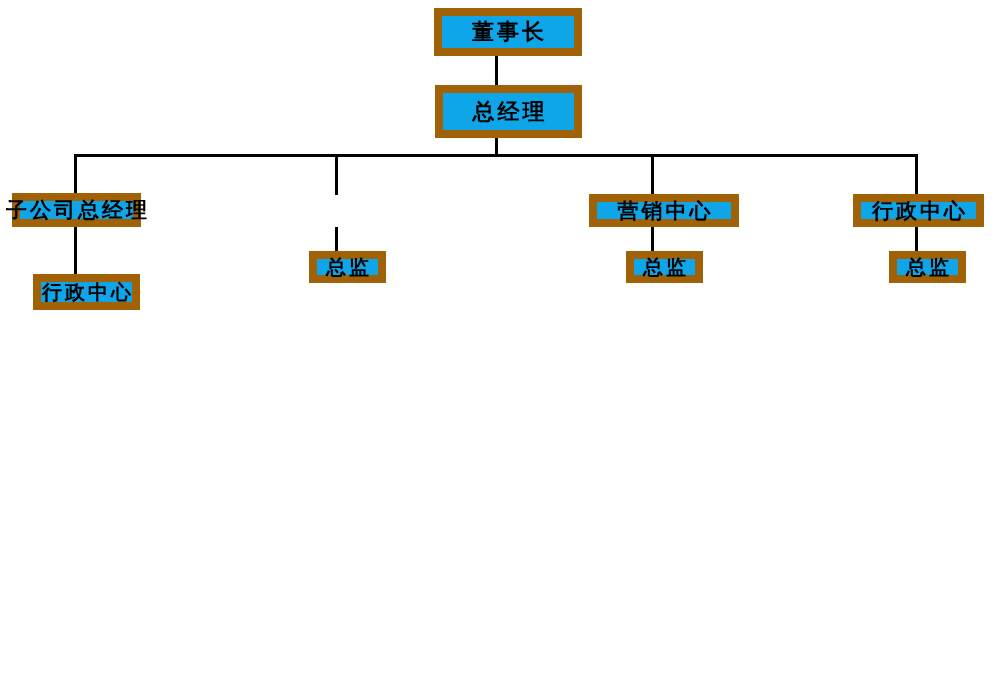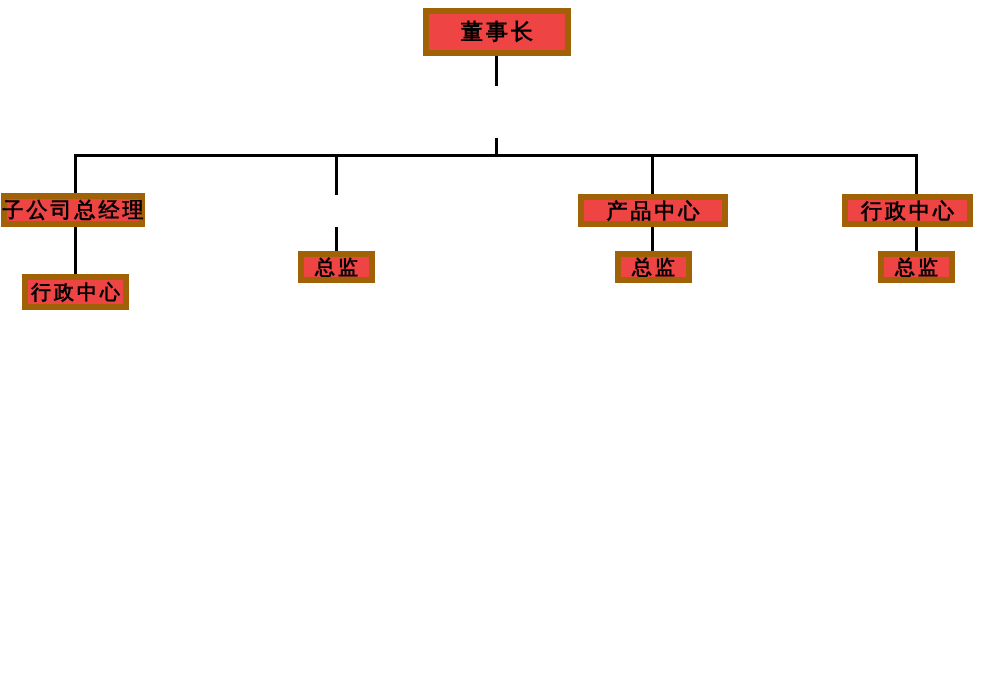--- a/index.html
+++ b/index.html
@@ -11,42 +11,43 @@
     position: relative;
     width: 1000px;
     height: 676px;
     background: #ffffff;
     font-family: "Liberation Sans", sans-serif;
     overflow: hidden;
   }
   .node {
     position: absolute;
     box-sizing: border-box;
-    border: 6px solid #a16207;
-    background: #ef4444;
+    border: 8px solid #a16207;
+    background: #0ea5e9;
     color: #000000;
     display: flex;
     align-items: center;
     justify-content: center;
     font-weight: bold;
     letter-spacing: 3px;
     text-indent: 3px; 
     white-space: nowrap;
+    margin-left: 11px;
   }
   .lvl-top { font-size: 22px; }
   .lvl-mid { font-size: 21px; }
   .lvl-low { font-size: 20px; text-align: center; }
   .line {
     position: absolute;
     background: #000000;
   }
   
   #n-chairman      { left: 423px; top:   8px; width: 148px; height: 48px; }
   #n-gm            { left: 424px; top:  85px; width: 147px; height: 53px; }
-  #n-subsidiary-gm { left:   1px; top: 193px; width: 144px; height: 34px; }
+  #n-subsidiary-gm { left:   1px; top: 193px; width: 129px; height: 34px; }
   #n-product       { left: 262px; top: 194px; width: 150px; height: 33px; }
   #n-marketing     { left: 578px; top: 194px; width: 150px; height: 33px; }
   #n-admin         { left: 842px; top: 194px; width: 131px; height: 33px; }
   #n-marketing-vp  { left:  22px; top: 274px; width: 107px; height: 36px; }
   #n-dir-product   { left: 298px; top: 251px; width:  77px; height: 32px; }
   #n-dir-marketing { left: 615px; top: 251px; width:  77px; height: 32px; }
   #n-dir-admin     { left: 878px; top: 251px; width:  77px; height: 32px; }
   
   #l-chair-gm   { left: 495px; top:  56px; width: 3px;   height: 30px; }
   #l-gm-hline   { left: 495px; top: 138px; width: 3px;   height: 18px; }
@@ -72,25 +73,26 @@
   <div class="line" id="l-drop-2"></div>
   <div class="line" id="l-drop-3"></div>
   <div class="line" id="l-drop-4"></div>
   <div class="line" id="l-sub-vp"></div>
   <div class="line" id="l-prod-dir"></div>
   <div class="line" id="l-mkt-dir"></div>
   <div class="line" id="l-admin-dir"></div>
 
   <div class="node lvl-top" id="n-chairman">董事长</div>
 
+  <div class="node lvl-top" id="n-gm">总经理</div>
 
   <div class="node lvl-mid" id="n-subsidiary-gm">子公司总经理</div>
 
 
-  <div class="node lvl-mid" id="n-marketing">产品中心</div>
+  <div class="node lvl-mid" id="n-marketing">营销中心</div>
 
   <div class="node lvl-mid" id="n-admin">行政中心</div>
 
   <div class="node lvl-low" id="n-marketing-vp">行政中心</div>
 
   <div class="node lvl-low" id="n-dir-product">总监</div>
 
   <div class="node lvl-low" id="n-dir-marketing">总监</div>
 
   <div class="node lvl-low" id="n-dir-admin">总监</div>

